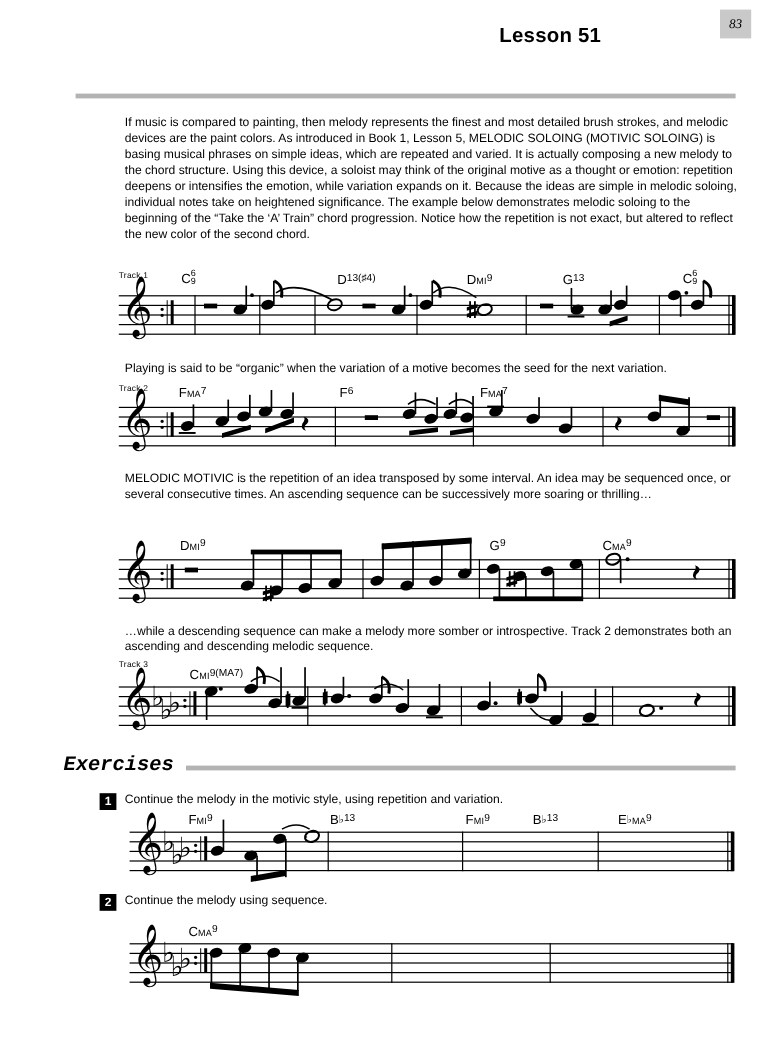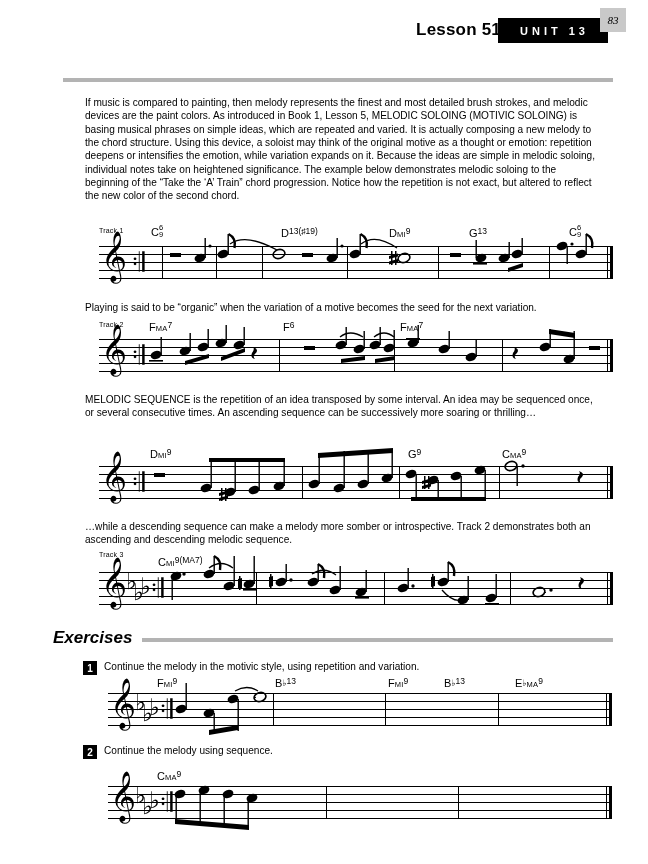--- a/index.html
+++ b/index.html
@@ -36,27 +36,27 @@
   
   .sec-title-row{position:absolute;left:53px;top:66px;width:560px;height:24px;display:flex;align-items:center;}
   .sec-title{
     font-family:"Liberation Serif", serif;
     font-weight:bold;font-style:italic;font-size:19px;white-space:nowrap;
   }
   .sec-rule{flex:1;height:4px;background:#b3b3b3;margin-left:10px;margin-top:3px;}
 
   .ex-title-row{position:absolute;left:53px;top:627px;width:560px;height:22px;display:flex;align-items:center;}
   .ex-title{
-    font-family:Liberation Sans, sans-serif;
+    font-family:Liberation Mono, monospace;
     font-weight:bold;font-style:italic;font-size:17px;white-space:nowrap;
   }
 
   
   .para{
-    position:absolute;left:85px;width:512px;
+    position:absolute;left:104px;width:512px;
     font-size:10.1px;line-height:13.35px;text-align:left;
     font-family:"Liberation Sans", sans-serif;
   }
   .p1{top:96px;}
   .p2{top:301px;}
   .p3{top:393px;}
   .p4{top:520px;}
 
   
   .track-label{
@@ -113,39 +113,36 @@
     position:absolute;font-size:10.1px;font-family:"Liberation Sans", sans-serif;white-space:nowrap;
   }
 </style>
 </head>
 <body>
 
 <div class="page">
 
   <div class="header">
     <div class="lesson-title">Lesson 51</div>
-    <div class="unit-bar">
-      <span>UNIT 13</span>
-    </div>
     <div class="page-num">83</div>
   </div>
 
   <div class="sec-title-row">
     <div class="sec-rule"></div>
   </div>
 
   <div class="para p1">If music is compared to painting, then melody represents the finest and most detailed brush strokes, and melodic devices are the paint colors.  As introduced in Book 1, Lesson 5, MELODIC SOLOING (MOTIVIC SOLOING) is basing musical phrases on simple ideas, which are repeated and varied.  It is actually composing a new melody to the chord structure.  Using this device, a soloist may think of the original motive as a thought or emotion: repetition deepens or intensifies the emotion, while variation expands on it.  Because the ideas are simple in melodic soloing, individual notes take on heightened significance.  The example below demonstrates melodic soloing to the beginning of the “Take the ‘A’ Train” chord progression.  Notice how the repetition is not exact, but altered to reflect the new color of the second chord.</div>
 
   <div class="track-label" style="left:99px;top:227px;">Track 1</div>
 
   <div class="chord" style="left:151px;top:226px;">
     <span>C</span><span class="stk"><i class="t">6</i><i class="b">9</i></span>
   </div>
   <div class="chord" style="left:281px;top:226px;">
-    <span>D</span><span class="ext">13(♯19)</span>
+    <span>D</span><span class="ext">13(♯4)</span>
   </div>
   <div class="chord" style="left:389px;top:226px;">
     <span>D</span><span class="q">MI</span><span class="ext">9</span>
   </div>
   <div class="chord" style="left:469px;top:226px;">
     <span>G</span><span class="ext">13</span>
   </div>
   <div class="chord" style="left:569px;top:226px;">
     <span>C</span><span class="stk"><i class="t">6</i><i class="b">9</i></span>
   </div>
@@ -286,21 +283,21 @@
         <ellipse cx="446" cy="34" rx="5.5" ry="4" stroke="none" transform="rotate(-18 446 34)"></ellipse>
         <rect x="450.5" y="16" width="1.4" height="18" stroke="none"></rect>
         <ellipse cx="470" cy="46" rx="5.5" ry="4" stroke="none" transform="rotate(-18 470 46)"></ellipse>
         <rect x="474.5" y="18" width="1.4" height="28" stroke="none"></rect>
         <path d="M450 16 l26 4 v5 l-26 -4 z" stroke="none"></path>
         <rect x="490" y="33" width="11" height="4" stroke="none"></rect>
       </g>
     </svg>
   </div>
 
-  <div class="para p3">MELODIC SEQUENCE is the repetition of an idea transposed by some interval.  An idea may be sequenced once, or several consecutive times.  An ascending sequence can be successively more soaring or thrilling…</div>
+  <div class="para p3">MELODIC MOTIVIC is the repetition of an idea transposed by some interval.  An idea may be sequenced once, or several consecutive times.  An ascending sequence can be successively more soaring or thrilling…</div>
 
   <div class="chord" style="left:150px;top:447px;">
     <span>D</span><span class="q">MI</span><span class="ext">9</span>
   </div>
   <div class="chord" style="left:408px;top:447px;">
     <span>G</span><span class="ext">9</span>
   </div>
   <div class="chord" style="left:502px;top:447px;">
     <span>C</span><span class="q">MA</span><span class="ext">9</span>
   </div>

